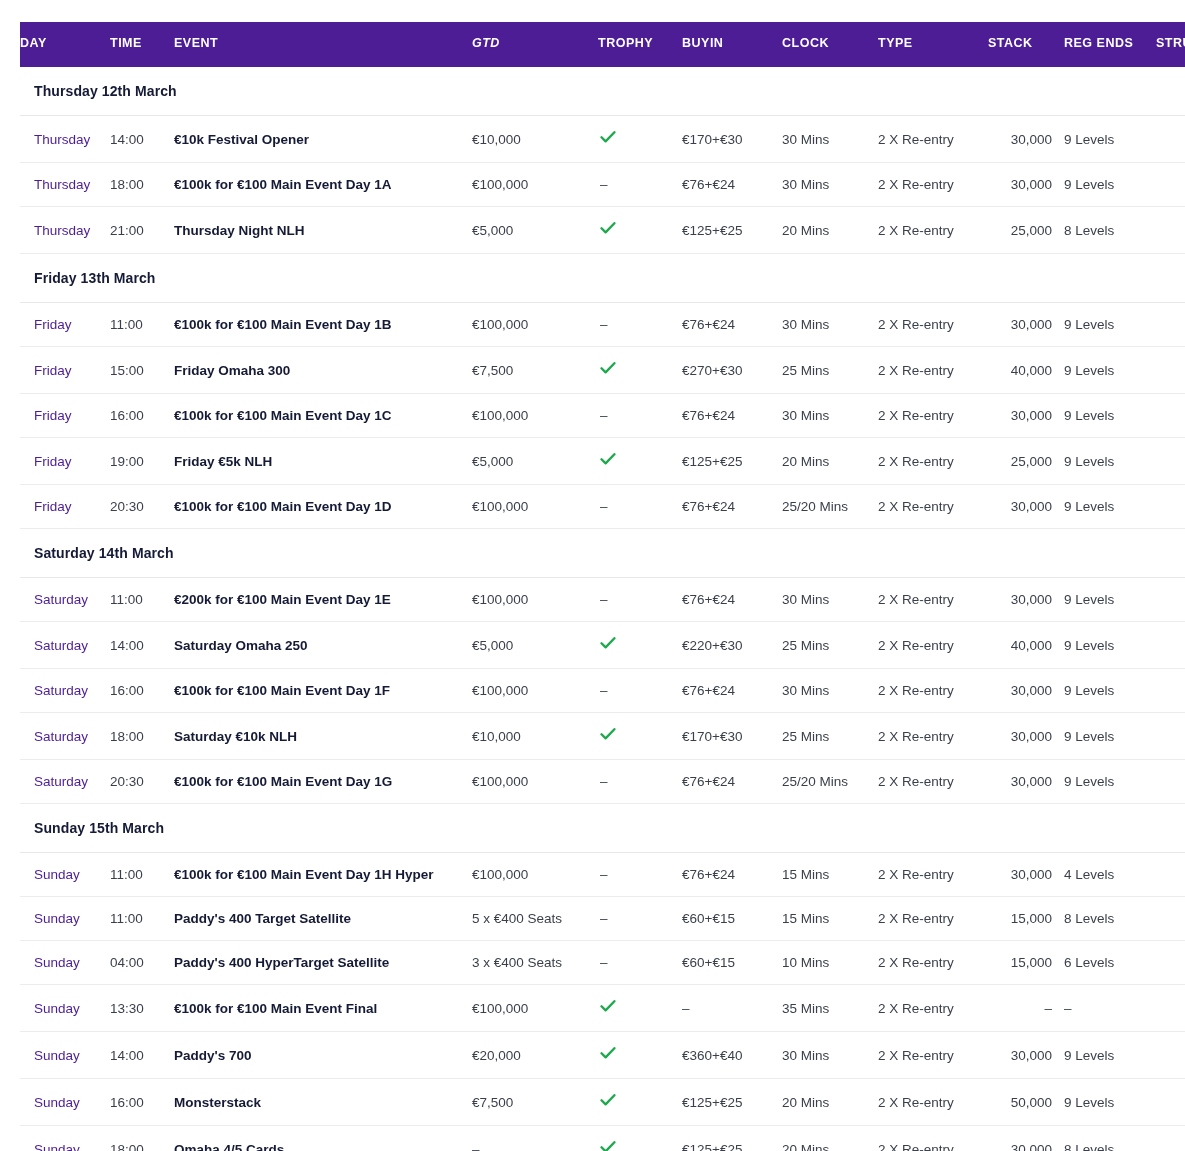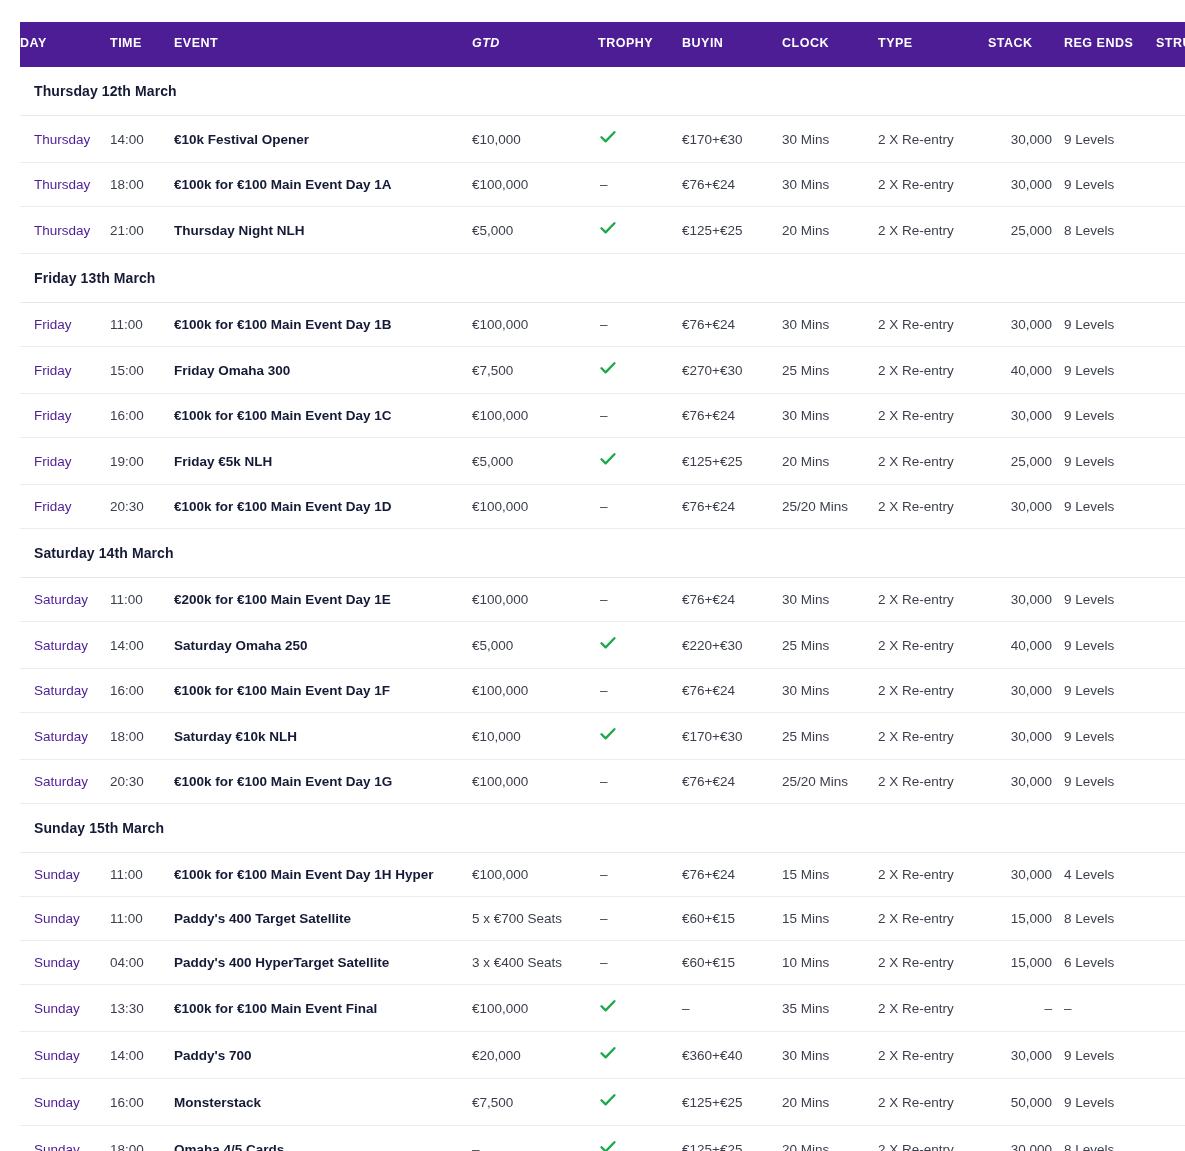--- a/index.html
+++ b/index.html
@@ -308,21 +308,21 @@
             <td class="clock">15 Mins</td>
             <td class="type">2 X Re-entry</td>
             <td class="stack">30,000</td>
             <td class="regends">4 Levels</td>
             <td class="structure"></td>
           </tr>
           <tr class="event-row">
             <td class="day">Sunday</td>
             <td class="time">11:00</td>
             <td class="event">Paddy's 400 Target Satellite</td>
-            <td class="gtd">5 x €700 Seats</td>
+            <td class="gtd">5 x €400 Seats</td>
             <td class="trophy"><span class="dash">–</span></td>
             <td class="buyin">€60+€15</td>
             <td class="clock">15 Mins</td>
             <td class="type">2 X Re-entry</td>
             <td class="stack">15,000</td>
             <td class="regends">8 Levels</td>
             <td class="structure"></td>
           </tr>
           <tr class="event-row">
             <td class="day">Sunday</td>

